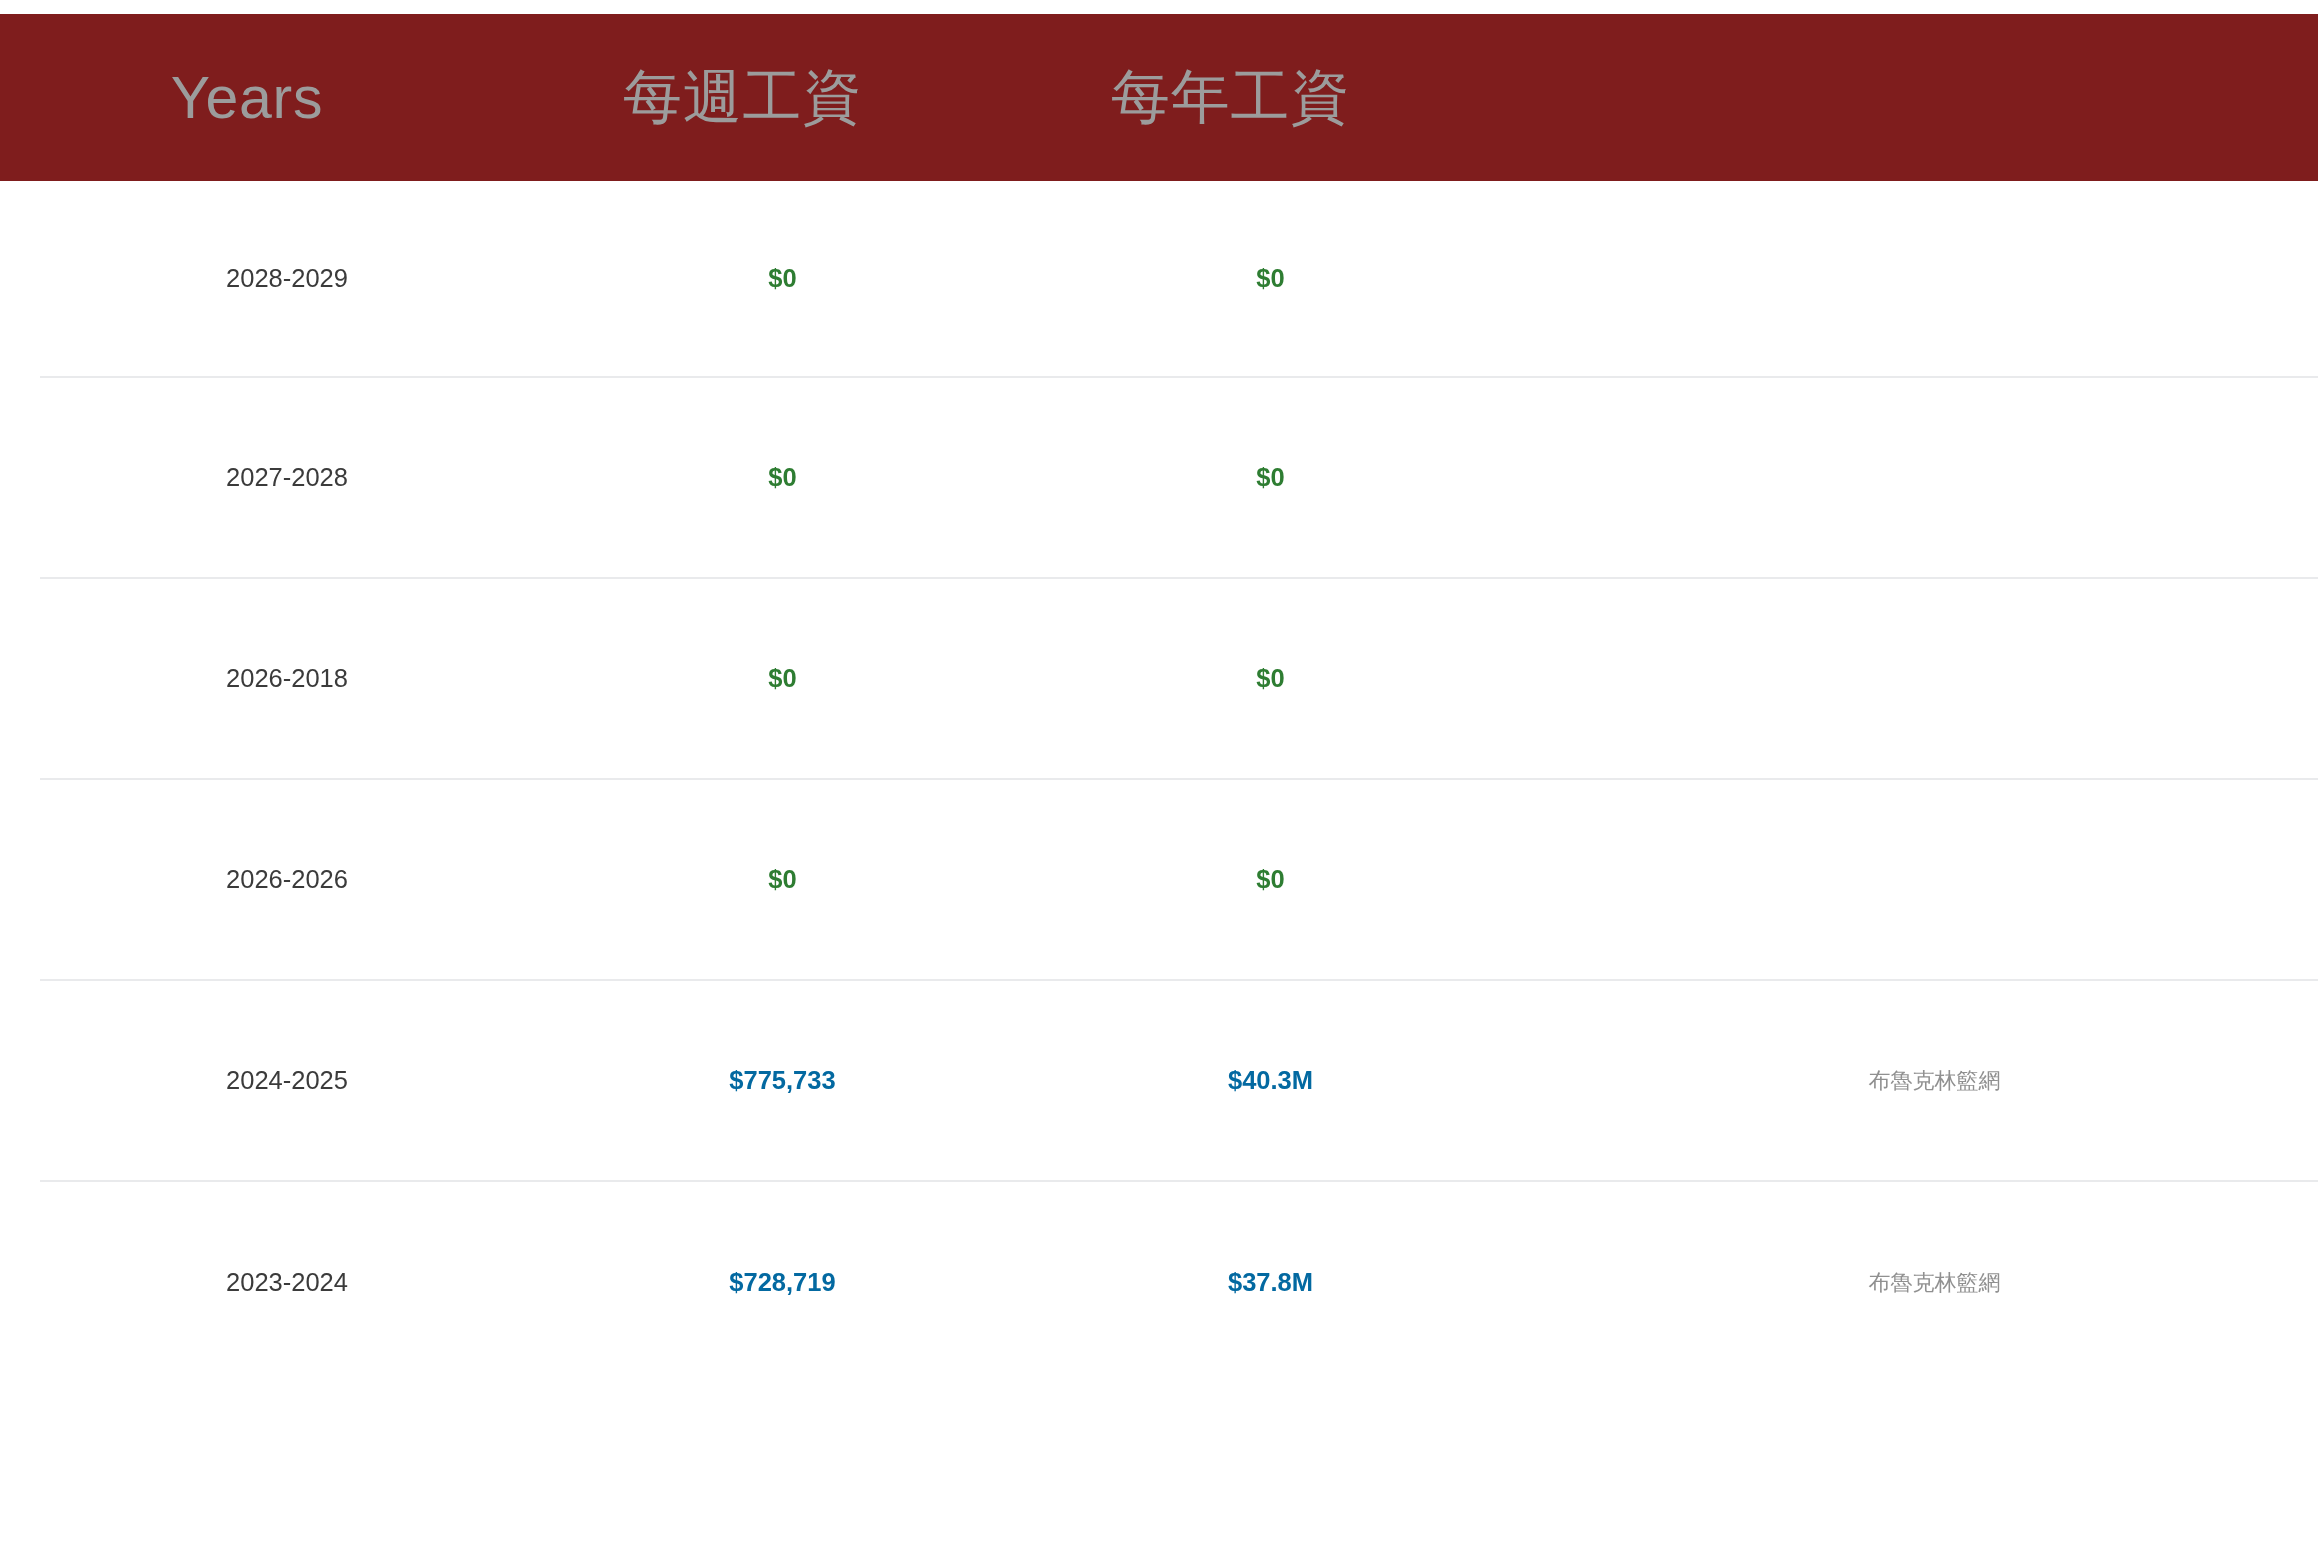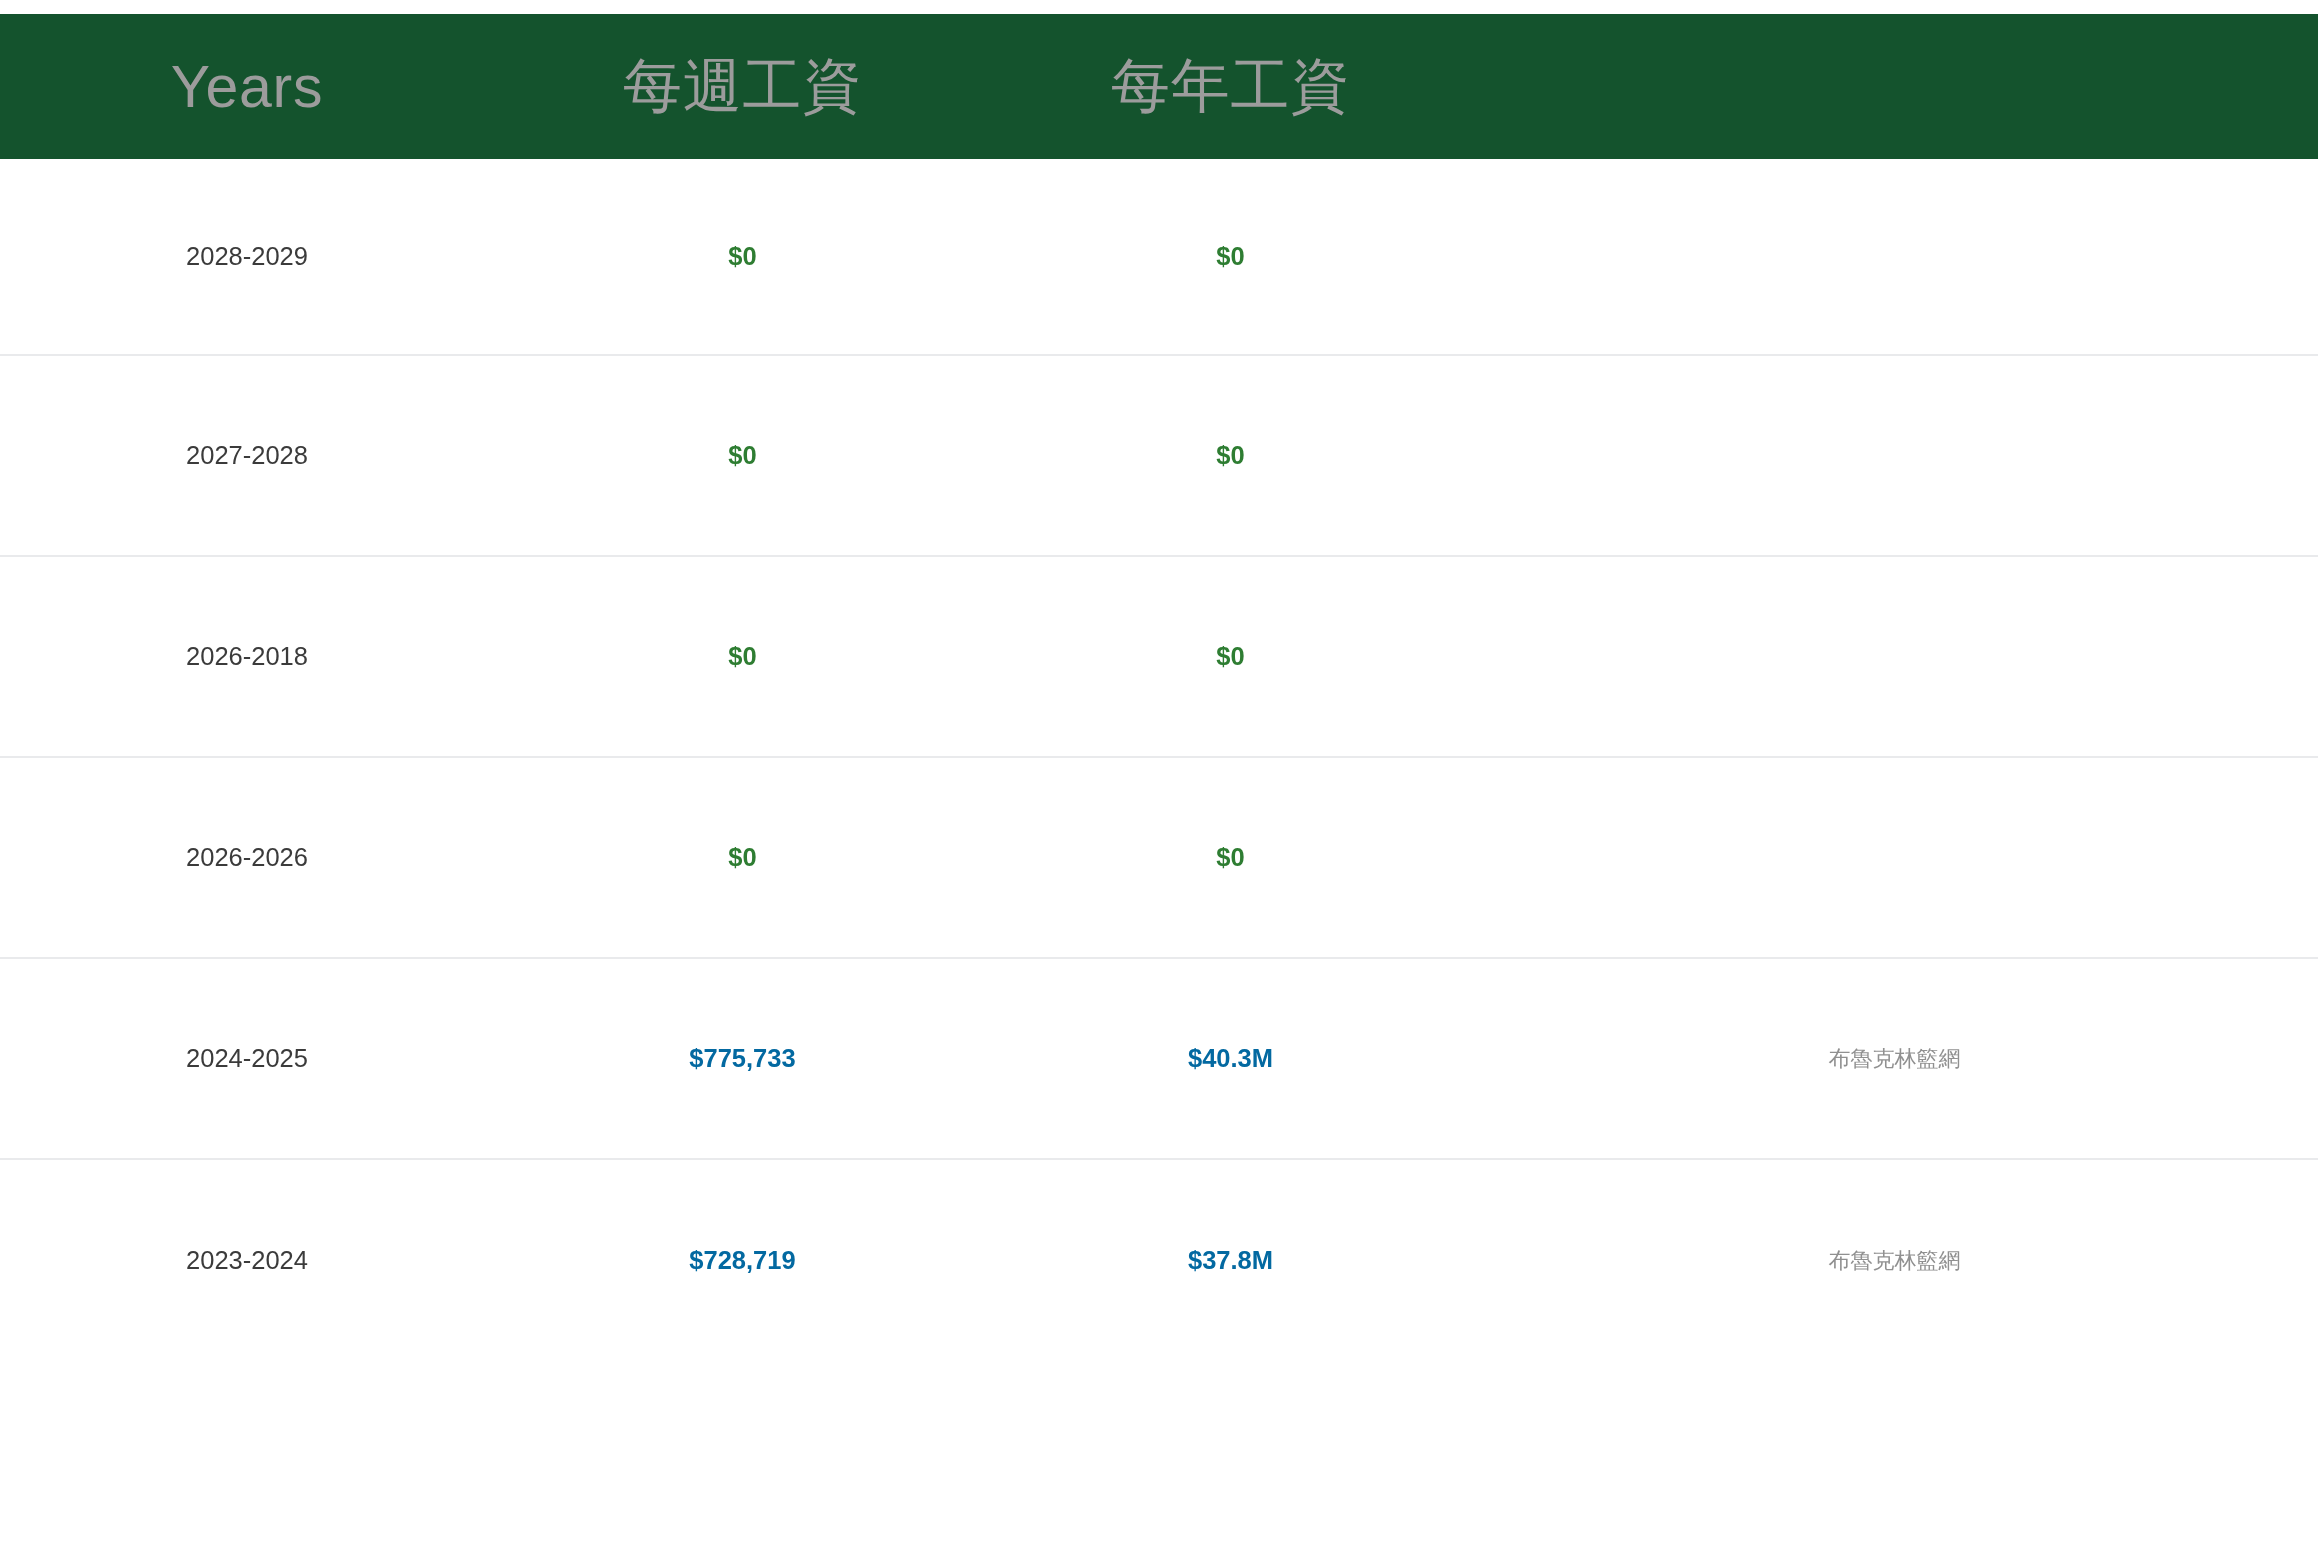--- a/index.html
+++ b/index.html
@@ -15,34 +15,35 @@
     height: 1566px;
     background: #ffffff;
   }
   .grid4 {
     display: grid;
     grid-template-columns: 494px 497px 479px 849px;
     align-items: center;
   }
   .table-header {
     margin-top: 14.4px;
-    height: 145px;
-    background: #14532d;
+    height: 167px;
+    background: #7f1d1d;
   }
   .th {
     text-align: center;
     font-size: 59px;
     font-weight: 400;
     color: #9c9c9c;
     letter-spacing: 0.8px;
     white-space: nowrap;
   }
   .tr {
     height: 201px;
     border-bottom: 2.5px solid #e9eaec;
+    margin-left: 40px;
   }
   .tr:first-child { height: 197px; }
   .tr:last-child { border-bottom: none; }
   .td {
     text-align: center;
     white-space: nowrap;
   }
   .td-year {
     font-size: 25.5px;
     font-weight: 500;

